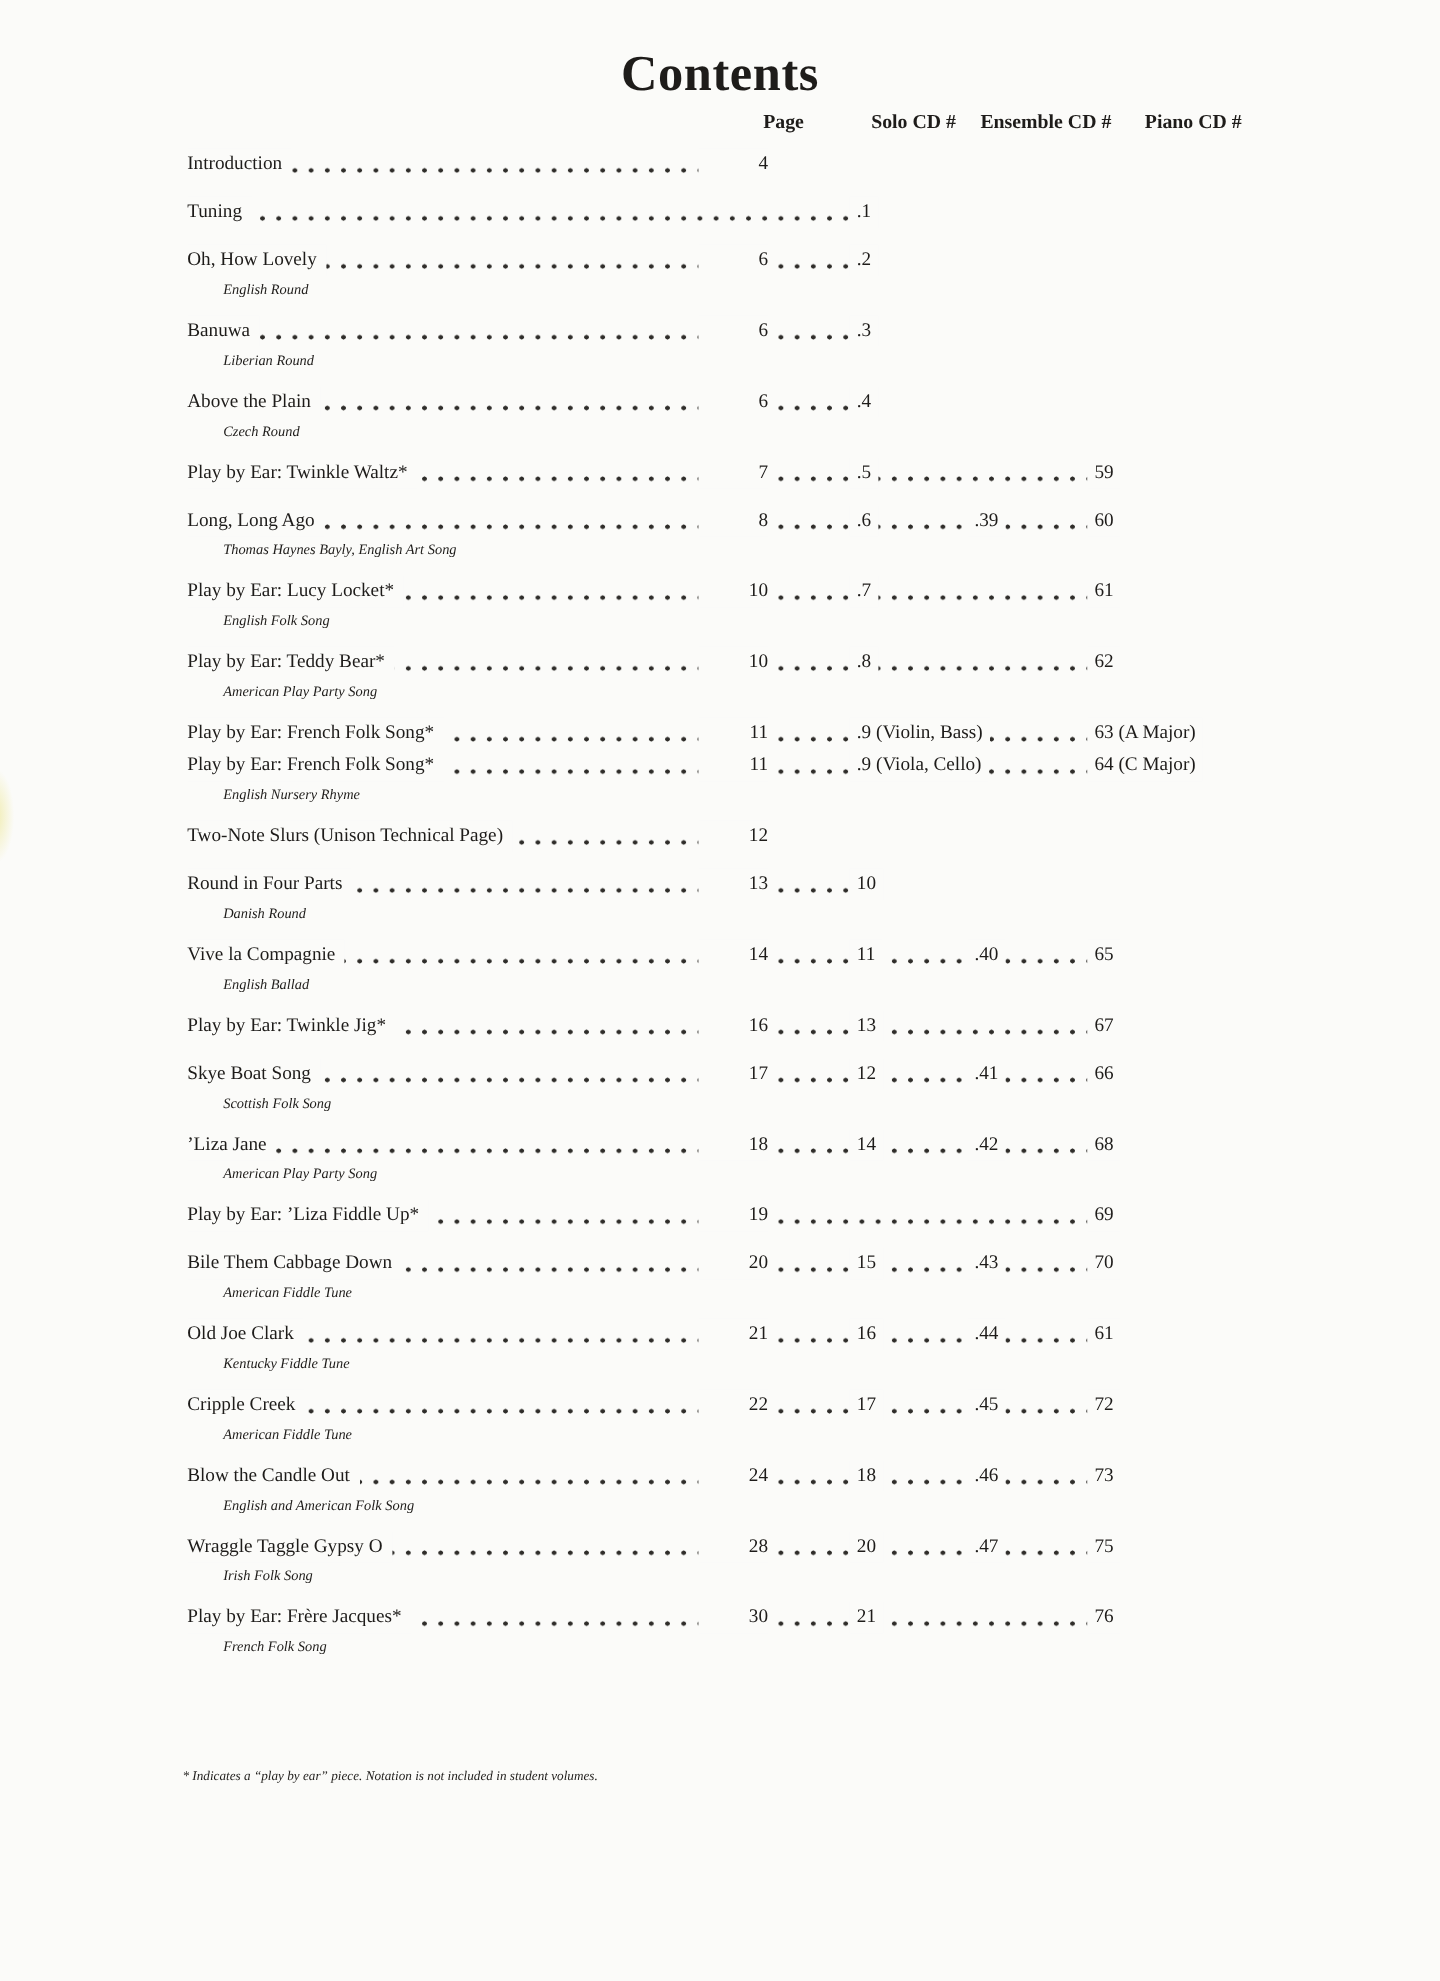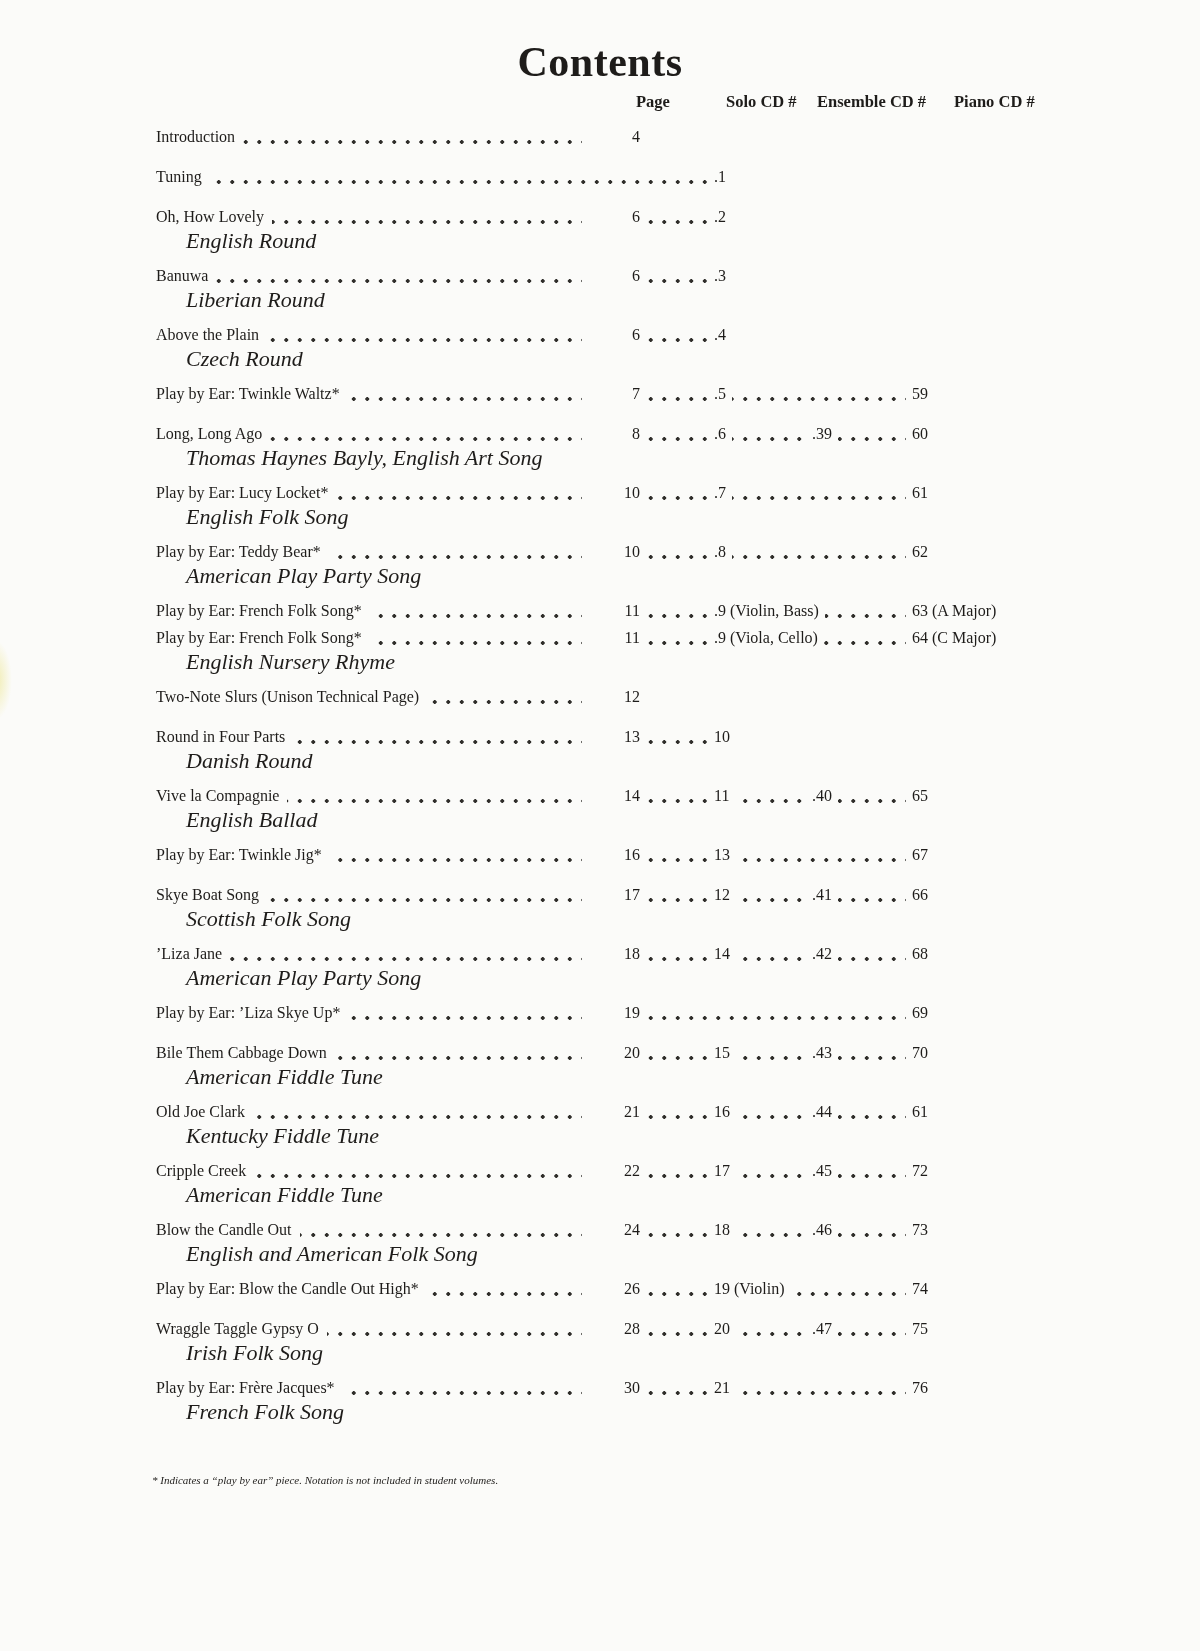--- a/index.html
+++ b/index.html
@@ -52,21 +52,21 @@
   .val{
     position:absolute;top:0;z-index:1;white-space:nowrap;
     background:var(--paper);padding:0 6px;
   }
   .val.page{left:426px;width:52px;text-align:right;padding:0 0 0 6px;}
   .val.solo{left:552px;}
   .val.ens{left:650px;}
   .val.piano{left:750px;}
   .sub{
     margin:0 0 0 30px;height:22px;line-height:22px;
-    font-style:italic;font-size:22px;
+    font-style:italic;font-size:12px;
   }
   .footnote{
     position:absolute;left:152px;top:1474px;
     font-style:italic;font-size:11px;
   }
   .edge-smudge{
     position:absolute;left:-4px;top:640px;width:16px;height:80px;
     background:radial-gradient(ellipse at left,rgba(225,215,70,.40),rgba(225,215,70,0) 70%);
   }
 </style>
@@ -141,41 +141,38 @@
     </div>
     <div class="entry">
       <div class="row"><div class="dots" style="width: 760px;"></div><span class="t">Skye Boat Song</span><span class="val page">17</span><span class="val solo">12</span><span class="val ens">.41</span><span class="val piano">66</span></div>
       <div class="sub">Scottish Folk Song</div>
     </div>
     <div class="entry">
       <div class="row"><div class="dots" style="width: 760px;"></div><span class="t">’Liza Jane</span><span class="val page">18</span><span class="val solo">14</span><span class="val ens">.42</span><span class="val piano">68</span></div>
       <div class="sub">American Play Party Song</div>
     </div>
     <div class="entry titleonly">
-      <div class="row"><div class="dots" style="width: 760px;"></div><span class="t">Play by Ear: ’Liza Skye Up*</span><span class="val page">19</span><span class="val piano">69</span></div>
+      <div class="row"><div class="dots" style="width: 760px;"></div><span class="t">Play by Ear: ’Liza Fiddle Up*</span><span class="val page">19</span><span class="val piano">69</span></div>
     </div>
     <div class="entry">
       <div class="row"><div class="dots" style="width: 760px;"></div><span class="t">Bile Them Cabbage Down</span><span class="val page">20</span><span class="val solo">15</span><span class="val ens">.43</span><span class="val piano">70</span></div>
       <div class="sub">American Fiddle Tune</div>
     </div>
     <div class="entry">
       <div class="row"><div class="dots" style="width: 760px;"></div><span class="t">Old Joe Clark</span><span class="val page">21</span><span class="val solo">16</span><span class="val ens">.44</span><span class="val piano">61</span></div>
       <div class="sub">Kentucky Fiddle Tune</div>
     </div>
     <div class="entry">
       <div class="row"><div class="dots" style="width: 760px;"></div><span class="t">Cripple Creek</span><span class="val page">22</span><span class="val solo">17</span><span class="val ens">.45</span><span class="val piano">72</span></div>
       <div class="sub">American Fiddle Tune</div>
     </div>
     <div class="entry">
       <div class="row"><div class="dots" style="width: 760px;"></div><span class="t">Blow the Candle Out</span><span class="val page">24</span><span class="val solo">18</span><span class="val ens">.46</span><span class="val piano">73</span></div>
       <div class="sub">English and American Folk Song</div>
     </div>
-    <div class="entry titleonly">
-      <div class="row"><div class="dots" style="width: 760px;"></div><span class="t">Play by Ear: Blow the Candle Out High*</span><span class="val page">26</span><span class="val solo">19 (Violin)</span><span class="val piano">74</span></div>
-    </div>
     <div class="entry">
       <div class="row"><div class="dots" style="width: 760px;"></div><span class="t">Wraggle Taggle Gypsy O</span><span class="val page">28</span><span class="val solo">20</span><span class="val ens">.47</span><span class="val piano">75</span></div>
       <div class="sub">Irish Folk Song</div>
     </div>
     <div class="entry">
       <div class="row"><div class="dots" style="width: 760px;"></div><span class="t">Play by Ear: Frère Jacques*</span><span class="val page">30</span><span class="val solo">21</span><span class="val piano">76</span></div>
       <div class="sub">French Folk Song</div>
     </div>
   </div>
 

